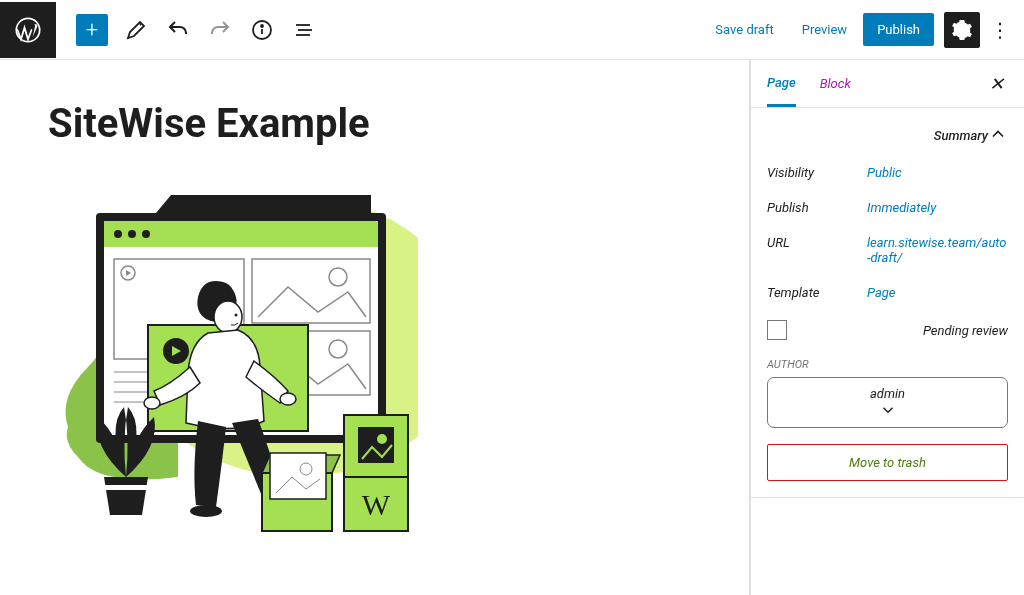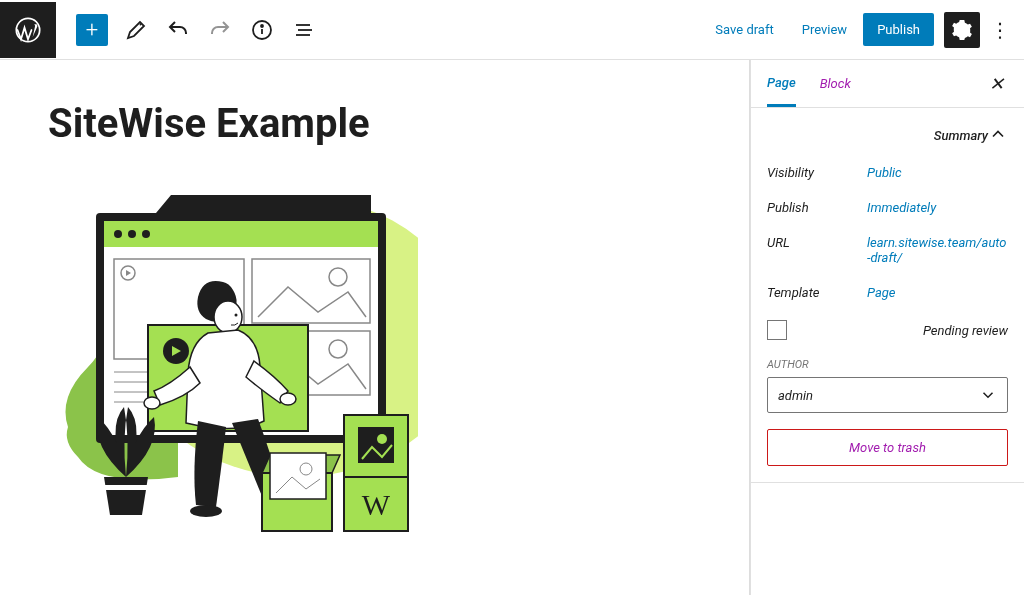--- a/index.html
+++ b/index.html
@@ -33,23 +33,23 @@
 .panel { padding: 16px; border-bottom: 1px solid #e0e0e0; }
 .panel-head { display: flex; align-items: center; justify-content: flex-end; cursor: pointer; font-weight: 500; font-size: 13px; }
 .panel-head .chev svg { width: 20px; height: 20px; }
 .panel-body { margin-top: 18px; }
 .row { display: flex; align-items: flex-start; margin-bottom: 20px; font-size: 13px; }
 .row-label { width: 100px; color: #1e1e1e; }
 .row-val { flex: 1; color: #007cba; cursor: pointer; word-break: break-all; }
 .checkbox-row { display: flex; align-items: center; gap: 12px; margin: 12px 0 18px 0; justify-content: space-between; }
 .checkbox { width: 20px; height: 20px; border: 1.5px solid #757575; cursor: pointer; }
 .author-label { font-size: 11px; text-transform: uppercase; color: #757575; margin-bottom: 6px; }
-.select { display: flex; align-items: center; justify-content: space-between; border: 1px solid #757575; padding: 8px 10px; border-radius: 2px; cursor: pointer; font-size: 13px; }
+.select { display: flex; align-items: center; justify-content: space-between; border: 1px solid #757575; padding: 8px 10px; border-radius: 7px; cursor: pointer; font-size: 13px; flex-direction: column; }
 .select svg { width: 18px; height: 18px; }
-.trash-btn { width: 100%; border: 1px solid #cc1818; color: #a21caf; text-align: center; padding: 10px 0; margin-top: 16px; cursor: pointer; font-size: 13px; border-radius: 2px; }
+.trash-btn { width: 100%; border: 1px solid #cc1818; color: #4d7c0f; text-align: center; padding: 10px 0; margin-top: 16px; cursor: pointer; font-size: 13px; border-radius: 2px; }
 .collapsed-panel { padding: 18px 16px; border-bottom: 1px solid #e0e0e0; display: flex; align-items: center; justify-content: space-between; cursor: pointer; font-weight: 500; font-size: 13px; }
 .collapsed-panel svg { width: 20px; height: 20px; }
 </style>
 </head>
 <body>
 
 <div class="app">
   <div class="topbar">
     <div class="wp-logo">
       <svg viewBox="0 0 24 24" fill="none" stroke="currentColor" stroke-width="1.5">

